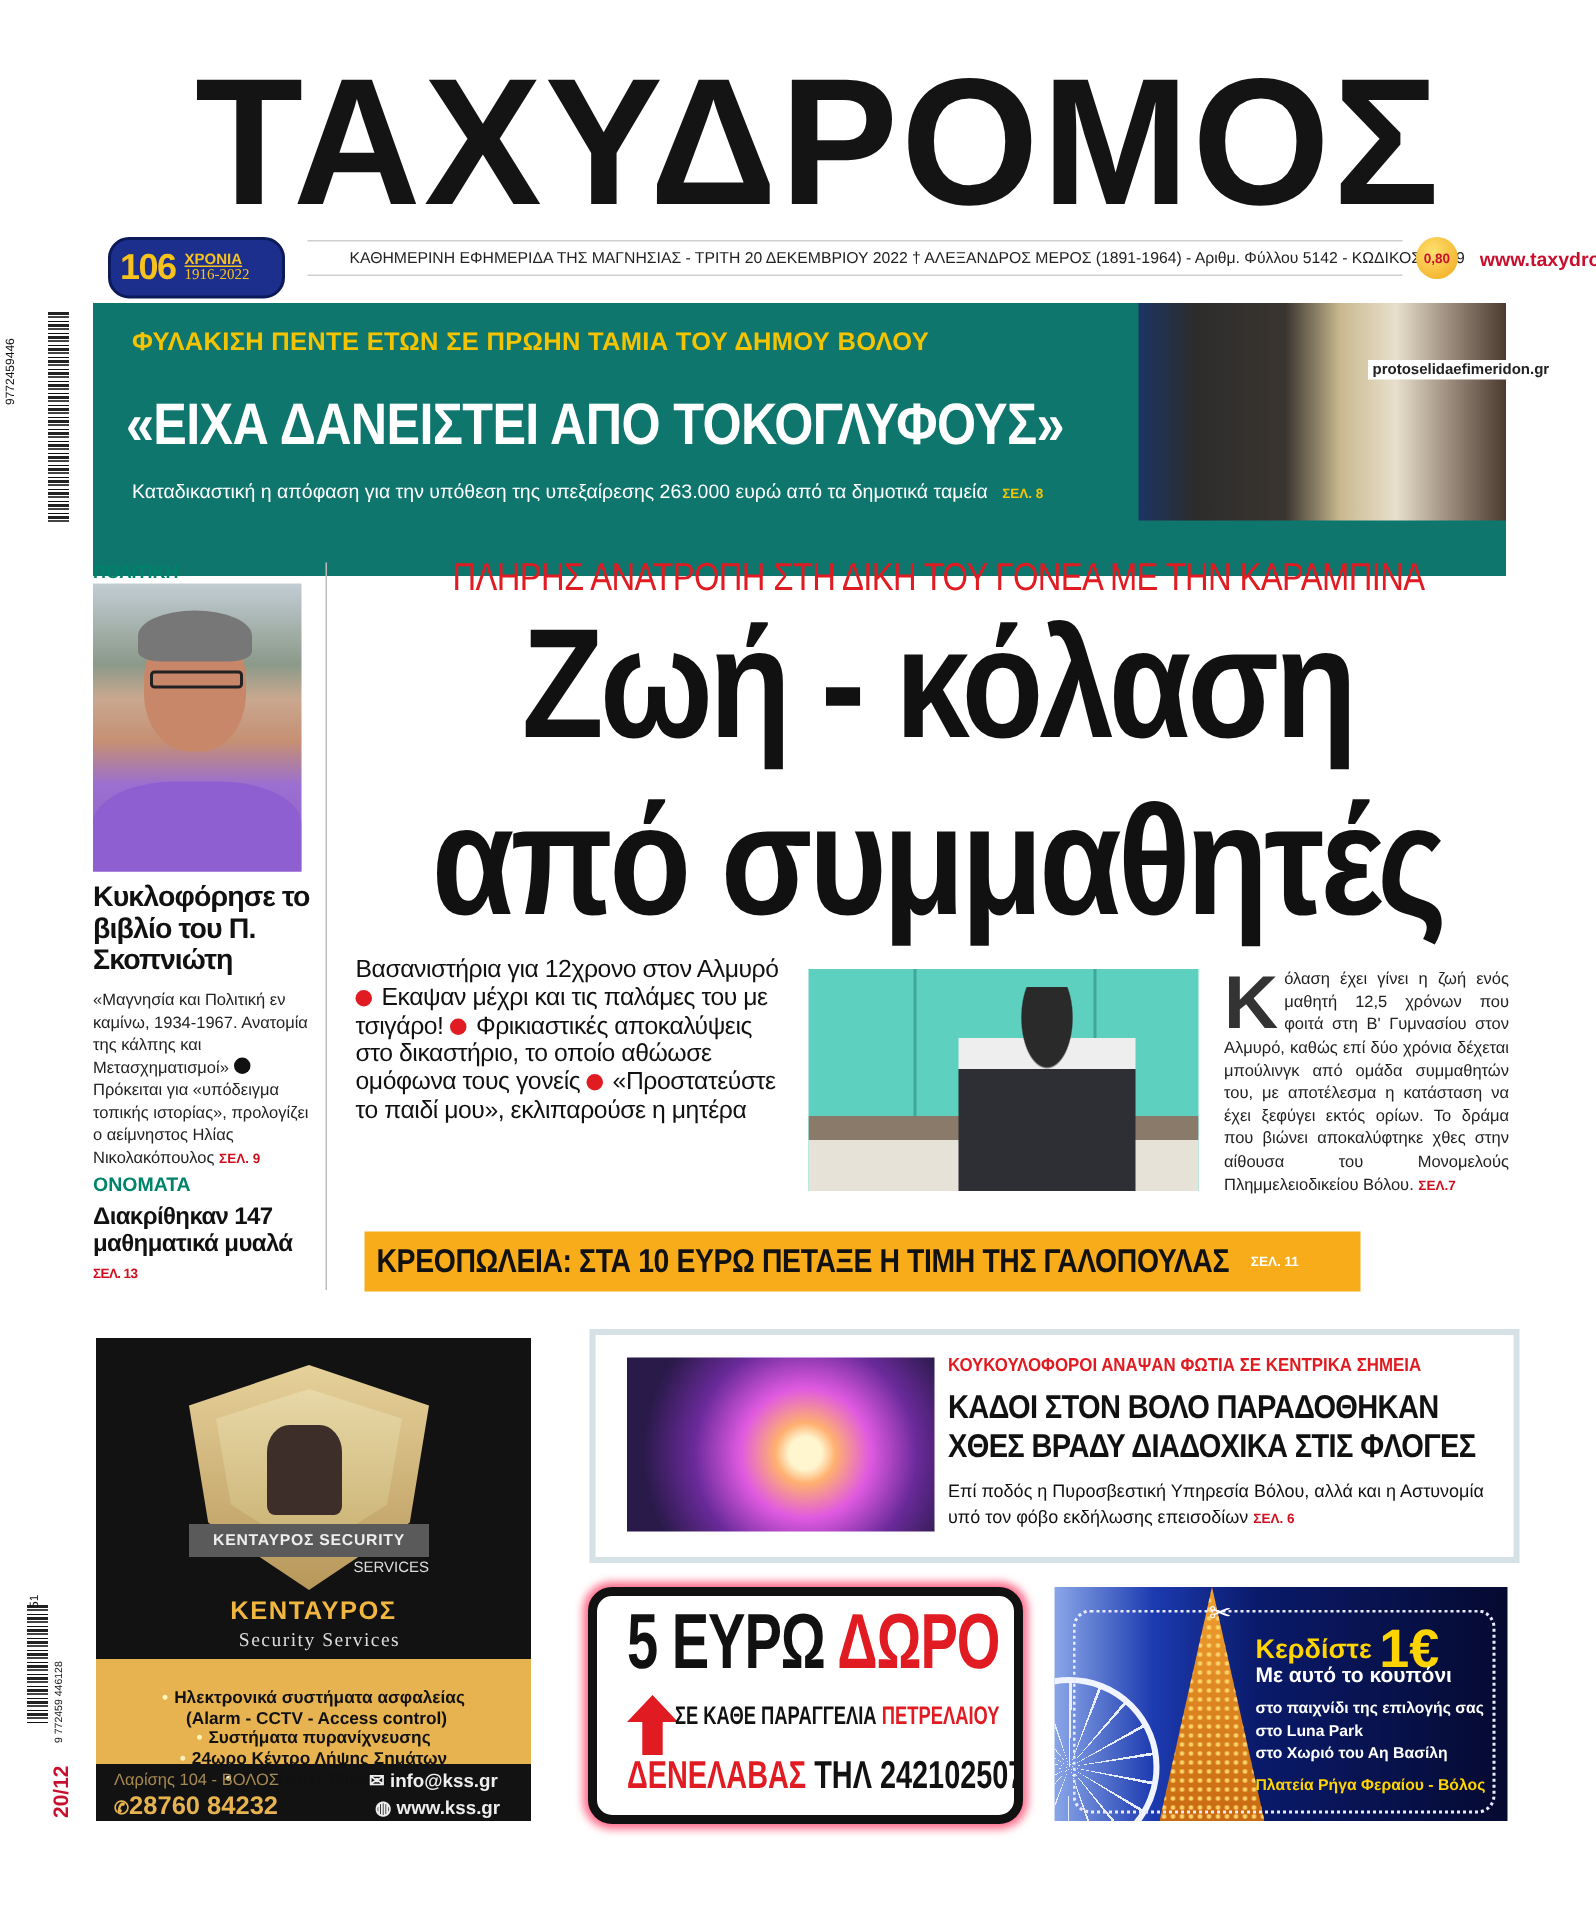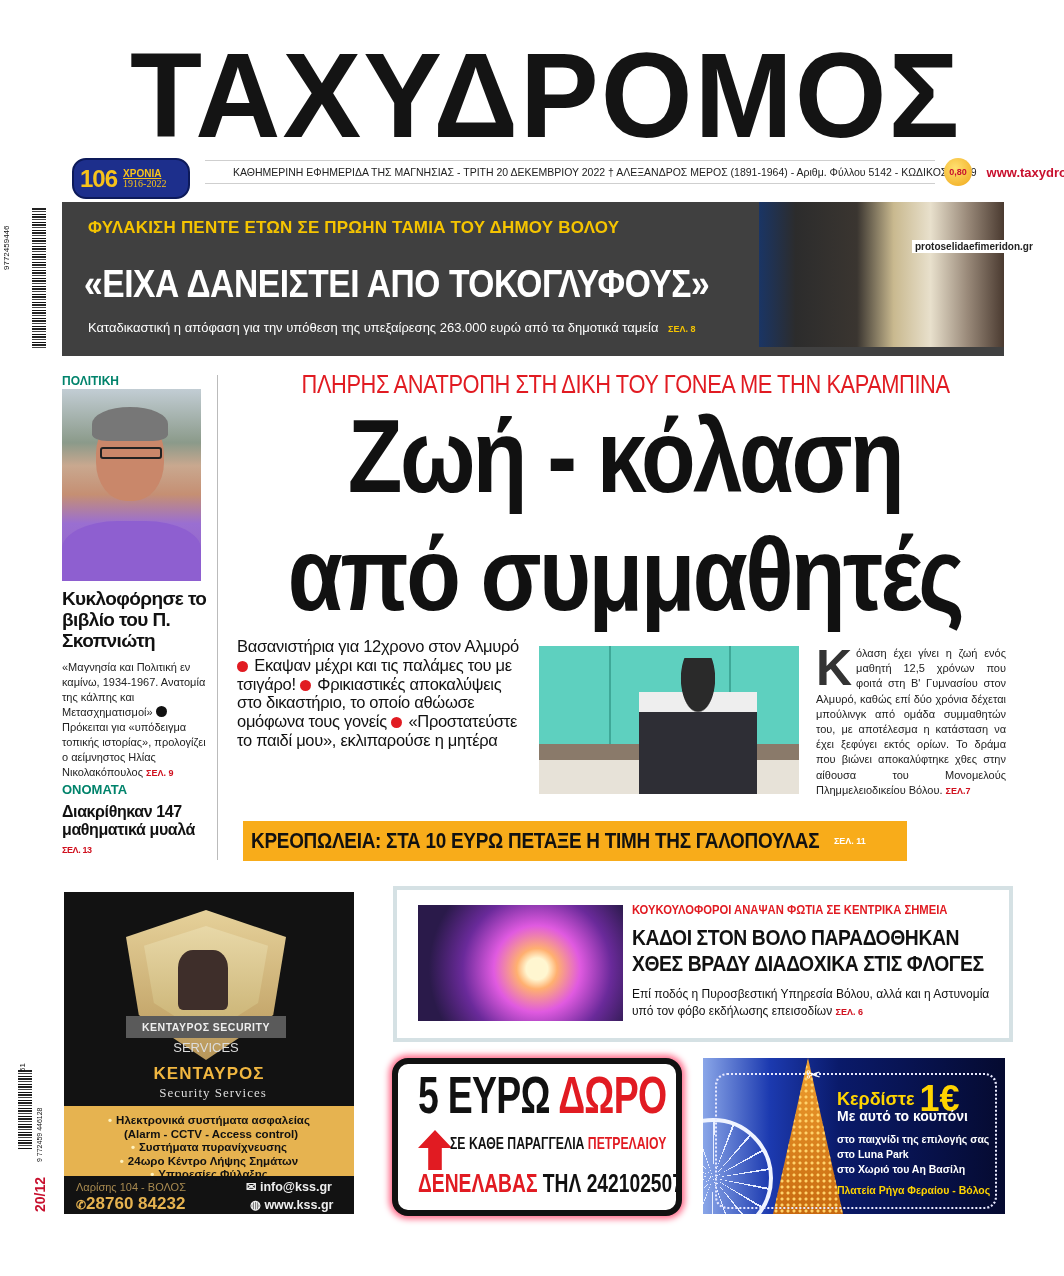--- a/index.html
+++ b/index.html
@@ -13,21 +13,21 @@
   #badge .num{color:#f7c21b;font-weight:900;font-size:24px;letter-spacing:-1px;line-height:22px}
   #badge .yr{margin-left:6px;display:flex;flex-direction:column;line-height:10px}
   #badge .yr span:first-child{color:#f7c21b;font-weight:700;font-size:10px;text-decoration:underline}
   #badge .yr span:last-child{color:#f7c21b;font-family:"Liberation Serif",serif;font-size:10px}
   #infoline{left:205px;top:160px;width:730px;height:24px;border-top:1px solid #cfcfcf;border-bottom:1px solid #cfcfcf;display:flex;align-items:center;font-size:10.5px;color:#222;white-space:nowrap;padding-left:28px}
   #infoline .url{color:#c8102e;font-weight:700;font-size:13px;margin-left:10px}
   #price{left:944px;top:158px;width:28px;height:28px;border-radius:50%;background:radial-gradient(circle at 40% 35%,#ffe070,#f0a81a);color:#c8102e;font-size:9px;font-weight:700;display:flex;align-items:center;justify-content:center}
   
   .barcode{background:repeating-linear-gradient(to bottom,#222 0 2px,#fff 2px 3px,#444 3px 4px,#fff 4px 6px,#111 6px 7px,#fff 7px 8px)}
   
-  #banner{left:62px;top:202px;width:942px;height:154px;background:#404040;overflow:hidden}
+  #banner{left:62px;top:202px;width:942px;height:182px;background:#0f766e;overflow:hidden}
   #banner .photo{position:absolute;right:0;top:0;width:245px;height:145px;background:linear-gradient(90deg,#1a3565 0%,#2c2c2c 15%,#3a3530 40%,#c9b98f 55%,#e8e0cc 70%,#9a8a7a 85%,#4a3a30 100%)}
   #banner .kicker{position:absolute;left:26px;top:16px;color:#f5c400;font-weight:900;font-size:17px;letter-spacing:.2px}
   #banner .head{position:absolute;left:22px;top:60px;color:#fff;font-weight:900;font-size:39px;letter-spacing:-.5px;white-space:nowrap;transform:scaleX(.86);transform-origin:left}
   #banner .sub{position:absolute;left:26px;top:118px;color:#fff;font-size:13px;white-space:nowrap}
   #banner .sub .pg{color:#f5c400;font-weight:700;font-size:9px;margin-left:6px}
   #watermark{left:912px;top:240px;background:#fff;color:#222;font-size:10px;font-weight:700;padding:1px 3px}
   
   .seclabel{color:#00836b;font-weight:900;font-size:12px}
   #pol-photo{left:62px;top:389px;width:139px;height:192px;background:linear-gradient(180deg,#c2cdd4 0%,#8b9a8a 28%,#c9a88f 40%,#c58f73 55%,#9a6fd1 70%,#8f62c9 100%);overflow:hidden}
   #pol-photo .face{position:absolute;left:34px;top:26px;width:68px;height:86px;border-radius:45%;background:#c9876a}
@@ -60,24 +60,24 @@
   #fire-photo{position:absolute;left:21px;top:15px;width:205px;height:116px;background:radial-gradient(circle at 58% 55%,#fff6d0 0 8%,#ffb070 15%,#e05ae0 32%,#6a2a9a 55%,#2a1a4a 80%)}
   #fire-kicker{position:absolute;left:235px;top:13px;color:#e11b22;font-weight:900;font-size:12.5px;white-space:nowrap;transform:scaleX(.9);transform-origin:left}
   #fire-head{position:absolute;left:235px;top:35px;font-weight:900;font-size:22px;line-height:26px;white-space:nowrap;letter-spacing:-.5px;transform:scaleX(.88);transform-origin:left}
   #fire-body{position:absolute;left:235px;top:96px;font-size:12px;line-height:17px;white-space:nowrap}
   
   #ad-security{left:64px;top:892px;width:290px;height:322px;background:#121212;overflow:hidden}
   #shield{position:absolute;left:62px;top:18px;width:160px;height:150px;background:linear-gradient(180deg,#e6d19a,#b8975a);clip-path:polygon(50% 0,100% 18%,92% 70%,50% 100%,8% 70%,0 18%)}
   #shield-inner{position:absolute;left:80px;top:34px;width:124px;height:110px;background:linear-gradient(180deg,#e8d8a8,#c8b070);clip-path:polygon(50% 0,100% 18%,92% 70%,50% 100%,8% 70%,0 18%)}
   #centaur{position:absolute;left:114px;top:58px;width:50px;height:60px;background:#3e2e2a;border-radius:30% 30% 10% 10%}
   #shield-ribbon{position:absolute;left:62px;top:124px;width:160px;height:22px;background:#5a5a5a;color:#eee;font-size:10.5px;font-weight:700;display:flex;align-items:center;justify-content:center;letter-spacing:.5px}
-  #shield-services{position:absolute;left:62px;top:148px;width:160px;color:#ddd;font-size:13px;text-align:center}
+  #shield-services{position:absolute;left:62px;top:148px;width:160px;color:#ddd;font-size:10px;text-align:right}
   #sec-name{position:absolute;left:0;top:172px;width:290px;text-align:center;color:#f0b640;font-weight:900;font-size:17px;letter-spacing:1px}
   #sec-sub{position:absolute;left:4px;top:193px;width:290px;text-align:center;color:#ddd;font-family:"Liberation Serif",serif;font-size:13px;letter-spacing:1px}
-  #sec-band{position:absolute;left:0;top:214px;width:290px;height:70px;background:#e6b350;padding-top:8px}
+  #sec-band{position:absolute;left:0;top:214px;width:290px;height:70px;background:#e6b350;padding-top:20px}
   #sec-band div{text-align:center;font-weight:700;font-size:11.5px;line-height:13.5px;color:#111}
   #sec-band div::before{content:"•";color:#fff3c0;margin-right:4px}
   #sec-band div.cont::before{content:""}
   #sec-address{position:absolute;left:12px;top:289px;color:#a88a50;font-size:11px}
   #sec-email{position:absolute;left:182px;top:287px;color:#eee;font-weight:700;font-size:12.5px}
   #sec-phone{position:absolute;left:12px;top:303px;color:#e6b350;font-weight:900;font-size:17px;line-height:18px}
   #sec-web{position:absolute;left:186px;top:305px;color:#eee;font-weight:700;font-size:12.5px}
   #ad-oil{left:392px;top:1058px;width:290px;height:158px;border:6px solid #111;border-radius:16px;background:#fff;box-shadow:0 0 6px 3px #ff6b8a;overflow:hidden}
   #oil-l1{position:absolute;left:20px;top:2px;font-weight:900;font-size:52px;line-height:58px;white-space:nowrap;transform:scaleX(.72);transform-origin:left;letter-spacing:-1px}
   #oil-l1 .red{color:#e11b22}

